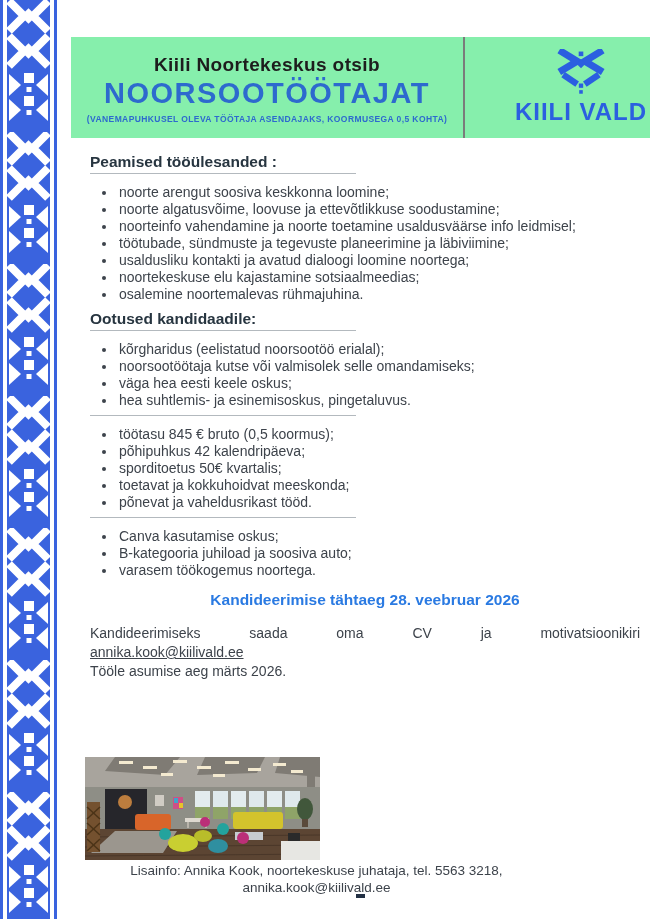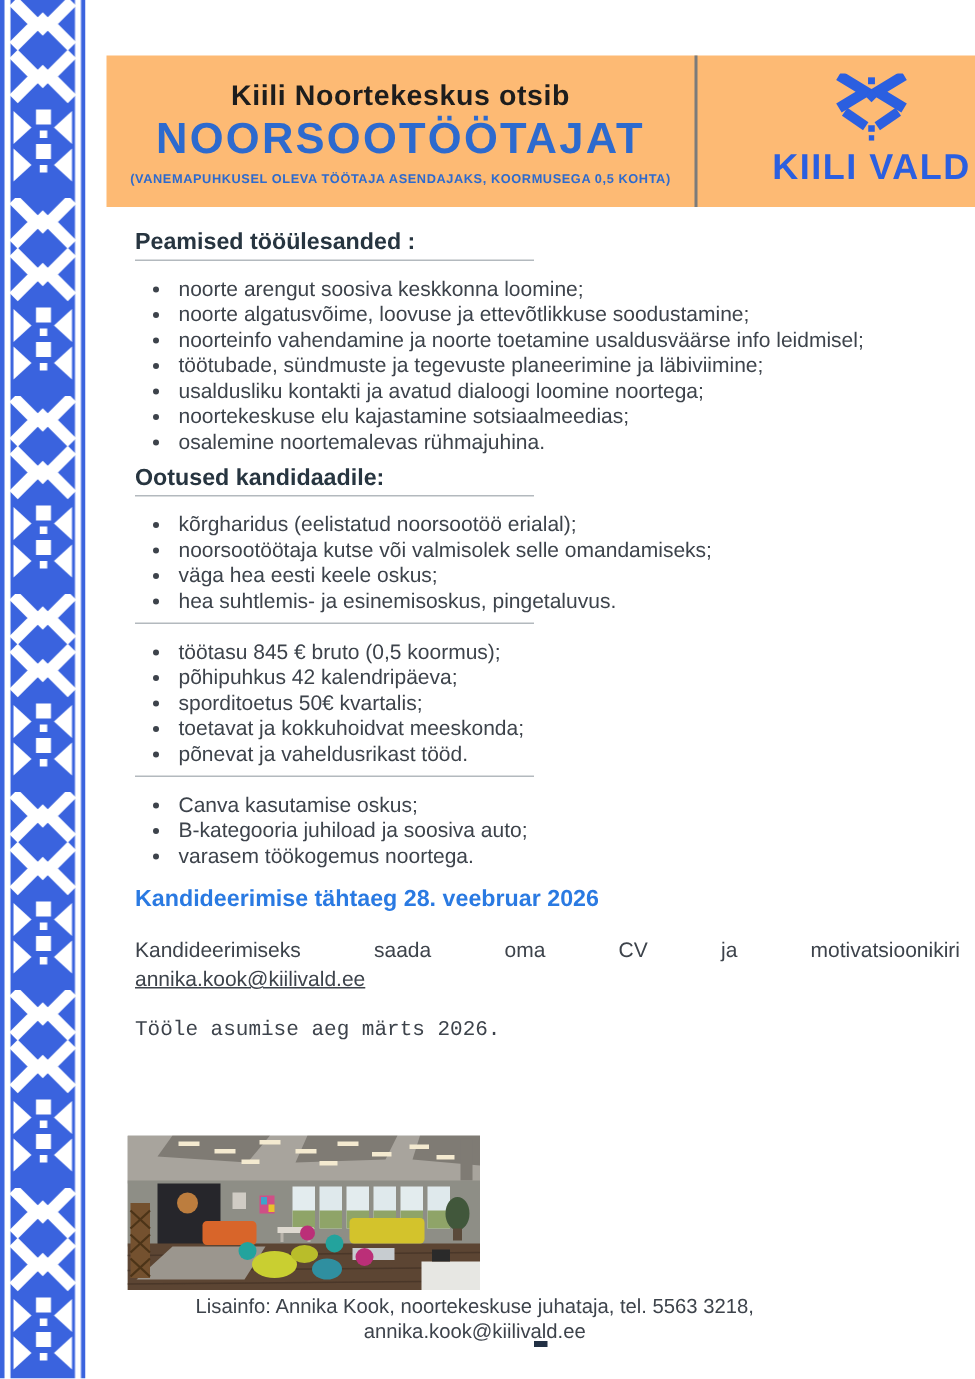--- a/index.html
+++ b/index.html
@@ -3,38 +3,38 @@
 <meta charset="utf-8">
 <style>
   html,body{margin:0;padding:0;}
   body{
     width:650px;height:919px;position:relative;overflow:hidden;background:#ffffff;
     font-family:"Liberation Sans","DejaVu Sans",sans-serif;color:#3d434b;
   }
   
   .pattern-strip{position:absolute;left:0;top:0;width:57px;height:919px;}
   
-  .header{position:absolute;left:71px;top:37px;width:579px;height:101px;background:#fdba74;display:flex;}
+  .header{position:absolute;left:71px;top:37px;width:579px;height:101px;background:#86efac;display:flex;}
   .header-left{width:394px;display:flex;flex-direction:column;align-items:center;justify-content:center;border-right:2px solid #7b7b7b;box-sizing:border-box;padding-top:2px;}
   .pretitle{font-size:19px;font-weight:bold;color:#1d1d1d;letter-spacing:.4px;}
   .main-title{font-size:29px;font-weight:bold;color:#2d6ace;letter-spacing:1.5px;margin-top:1px;white-space:nowrap;}
   .subtitle{font-size:8.5px;font-weight:bold;color:#2d6ace;letter-spacing:.4px;margin-top:4px;white-space:nowrap;}
   .header-right{flex:1;display:flex;flex-direction:column;align-items:center;justify-content:center;padding-left:47px;}
   .logo-text{font-size:24px;font-weight:bold;color:#2b5fe0;letter-spacing:1px;margin-top:3px;white-space:nowrap;}
   
   .content{position:absolute;left:90px;top:152px;width:550px;font-size:14px;}
   .sec-heading{font-size:15.5px;font-weight:bold;color:#273540;margin:0;line-height:19px;}
   .hline{width:266px;border-bottom:1px solid #b3b9be;margin-top:2px;}
   ul.bullets{margin:10px 0 6px 0;padding:0 0 0 27px;width:478px;text-align:justify;line-height:17px;}
   ul.bullets li{padding-left:2px;}
-  .deadline{color:#2a7ae2;font-weight:bold;font-size:15.5px;margin-top:12px;}
+  .deadline{color:#2a7ae2;font-weight:bold;font-size:15.5px;margin-top:12px;text-align:center;}
   .apply-line1{margin-top:15px;text-align:justify;text-align-last:justify;line-height:19px;}
   .apply-line2{line-height:19px;}
   .email-link{text-decoration:underline;color:#3d434b;cursor:pointer;}
-  .start-line{margin-top:16px;line-height:19px;font-family:Liberation Mono, monospace;}
+  .start-line{line-height:19px;}
   
   .photo{position:absolute;left:85px;top:757px;width:235px;height:103px;display:block;}
   
   .footer{position:absolute;left:57px;top:862px;width:519px;text-align:center;font-size:13.5px;line-height:17px;color:#3d434b;}
   .small-dash{position:absolute;left:356px;top:894px;width:9px;height:4px;background:#223044;}
 </style>
 </head>
 <body>
 
 <div class="pattern-strip">

